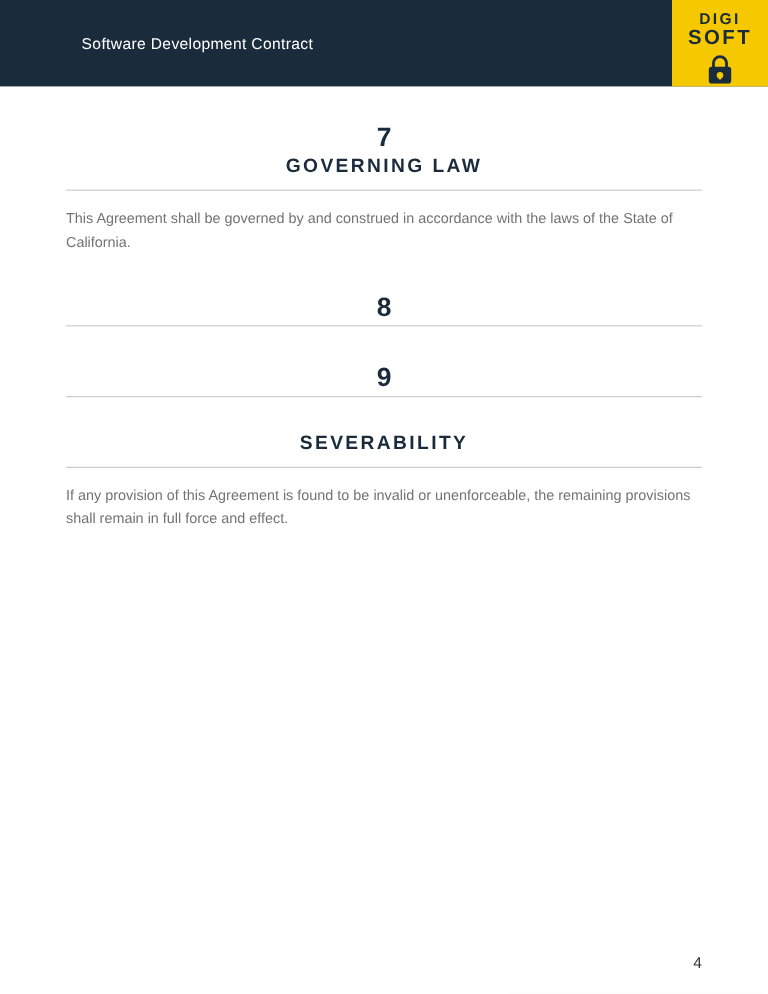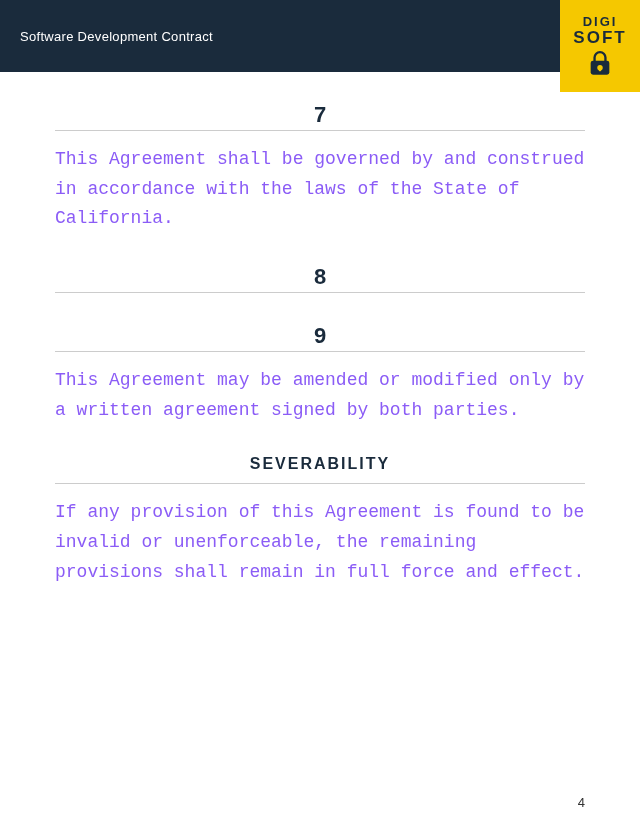--- a/index.html
+++ b/index.html
@@ -35,29 +35,30 @@
       padding: 0 20px 0 20px;
       position: relative;
     }
 
     .header-title {
       color: #ffffff;
       font-size: 13px;
       font-family: Arial, sans-serif;
       font-weight: normal;
       letter-spacing: 0.3px;
+      margin-left: 48px;
     }
 
     .logo-container {
       width: 80px;
-      height: 92px;
+      height: 72px;
       background: #f5c800;
       display: flex;
       align-items: center;
-      justify-content: center;
+      justify-content: flex-end;
       flex-direction: column;
       position: absolute;
       right: 0;
       top: 0;
     }
 
     .logo-text-digi {
       color: #1a2b3c;
       font-size: 13px;
       font-weight: 900;
@@ -126,24 +127,24 @@
       margin-bottom: 10px;
     }
 
     .section-divider {
       border: none;
       border-top: 1.5px solid #cccccc;
       margin-bottom: 14px;
     }
 
     .section-body {
-      font-size: 18px;
+      font-size: 12px;
       line-height: 1.65;
-      color: #8b5cf6;
-      font-family: Liberation Mono, monospace;
+      color: #737373;
+      font-family: Liberation Sans, sans-serif;
     }
 
     
     .page-footer {
       padding: 10px 55px 18px 55px;
       display: flex;
       justify-content: flex-end;
     }
 
     .page-number {
@@ -175,31 +176,31 @@
         </svg>
       </div>
     </div>
   </div>
 
   <div class="content">
 
     <div id="sections-container">
         <div class="section">
       <div class="section-number">7</div>
+      <div class="section-title">GOVERNING LAW</div>
       <hr class="section-divider">
       <div class="section-body">This Agreement shall be governed by and construed in accordance with the laws of the State of California.</div>
     </div>
         <div class="section">
       <div class="section-number">8</div>
       <hr class="section-divider">
     </div>
         <div class="section">
       <div class="section-number">9</div>
       <hr class="section-divider">
-      <div class="section-body">This Agreement may be amended or modified only by a written agreement signed by both parties.</div>
     </div>
         <div class="section">
       <div class="section-title">SEVERABILITY</div>
       <hr class="section-divider">
       <div class="section-body">If any provision of this Agreement is found to be invalid or unenforceable, the remaining provisions shall remain in full force and effect.</div>
     </div>
       </div>
 
   </div>
 

